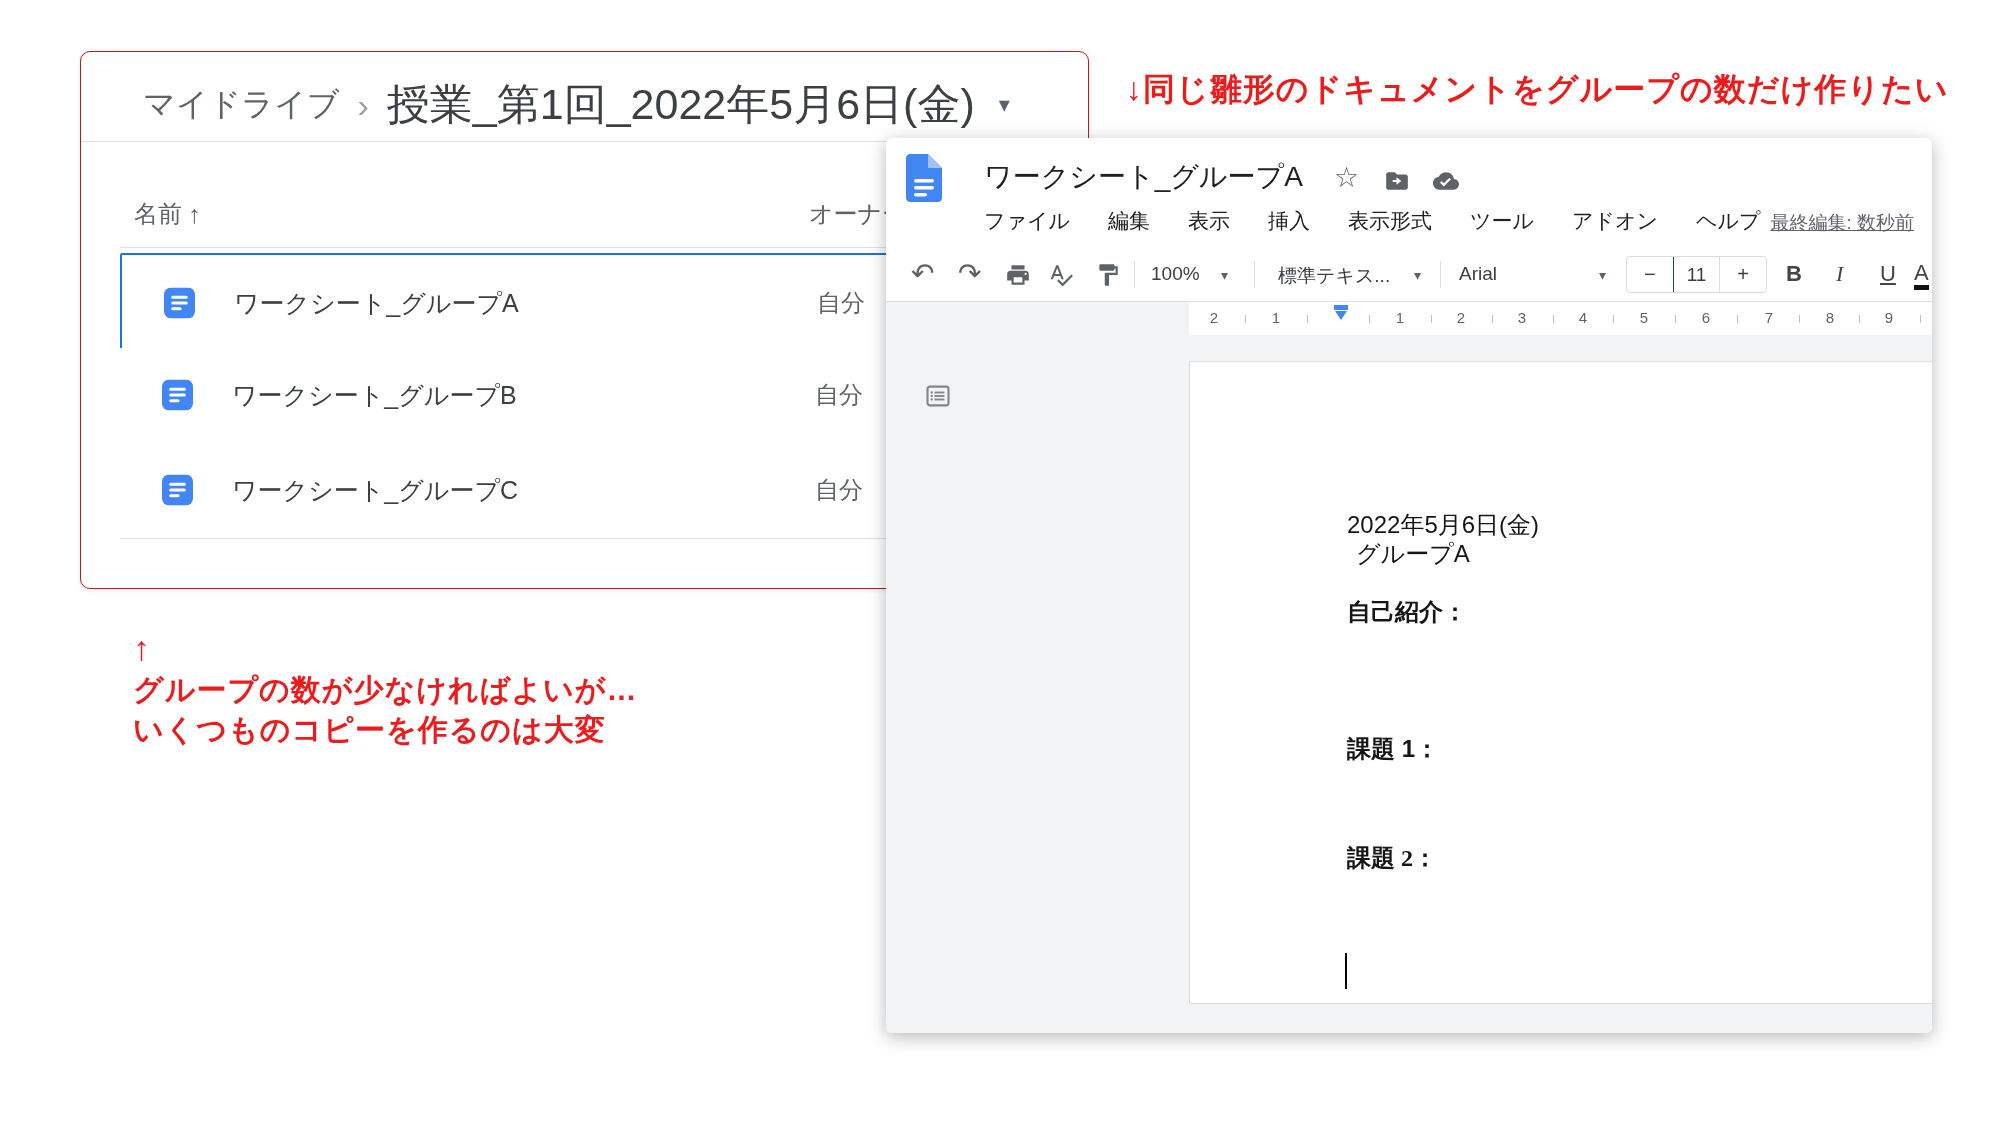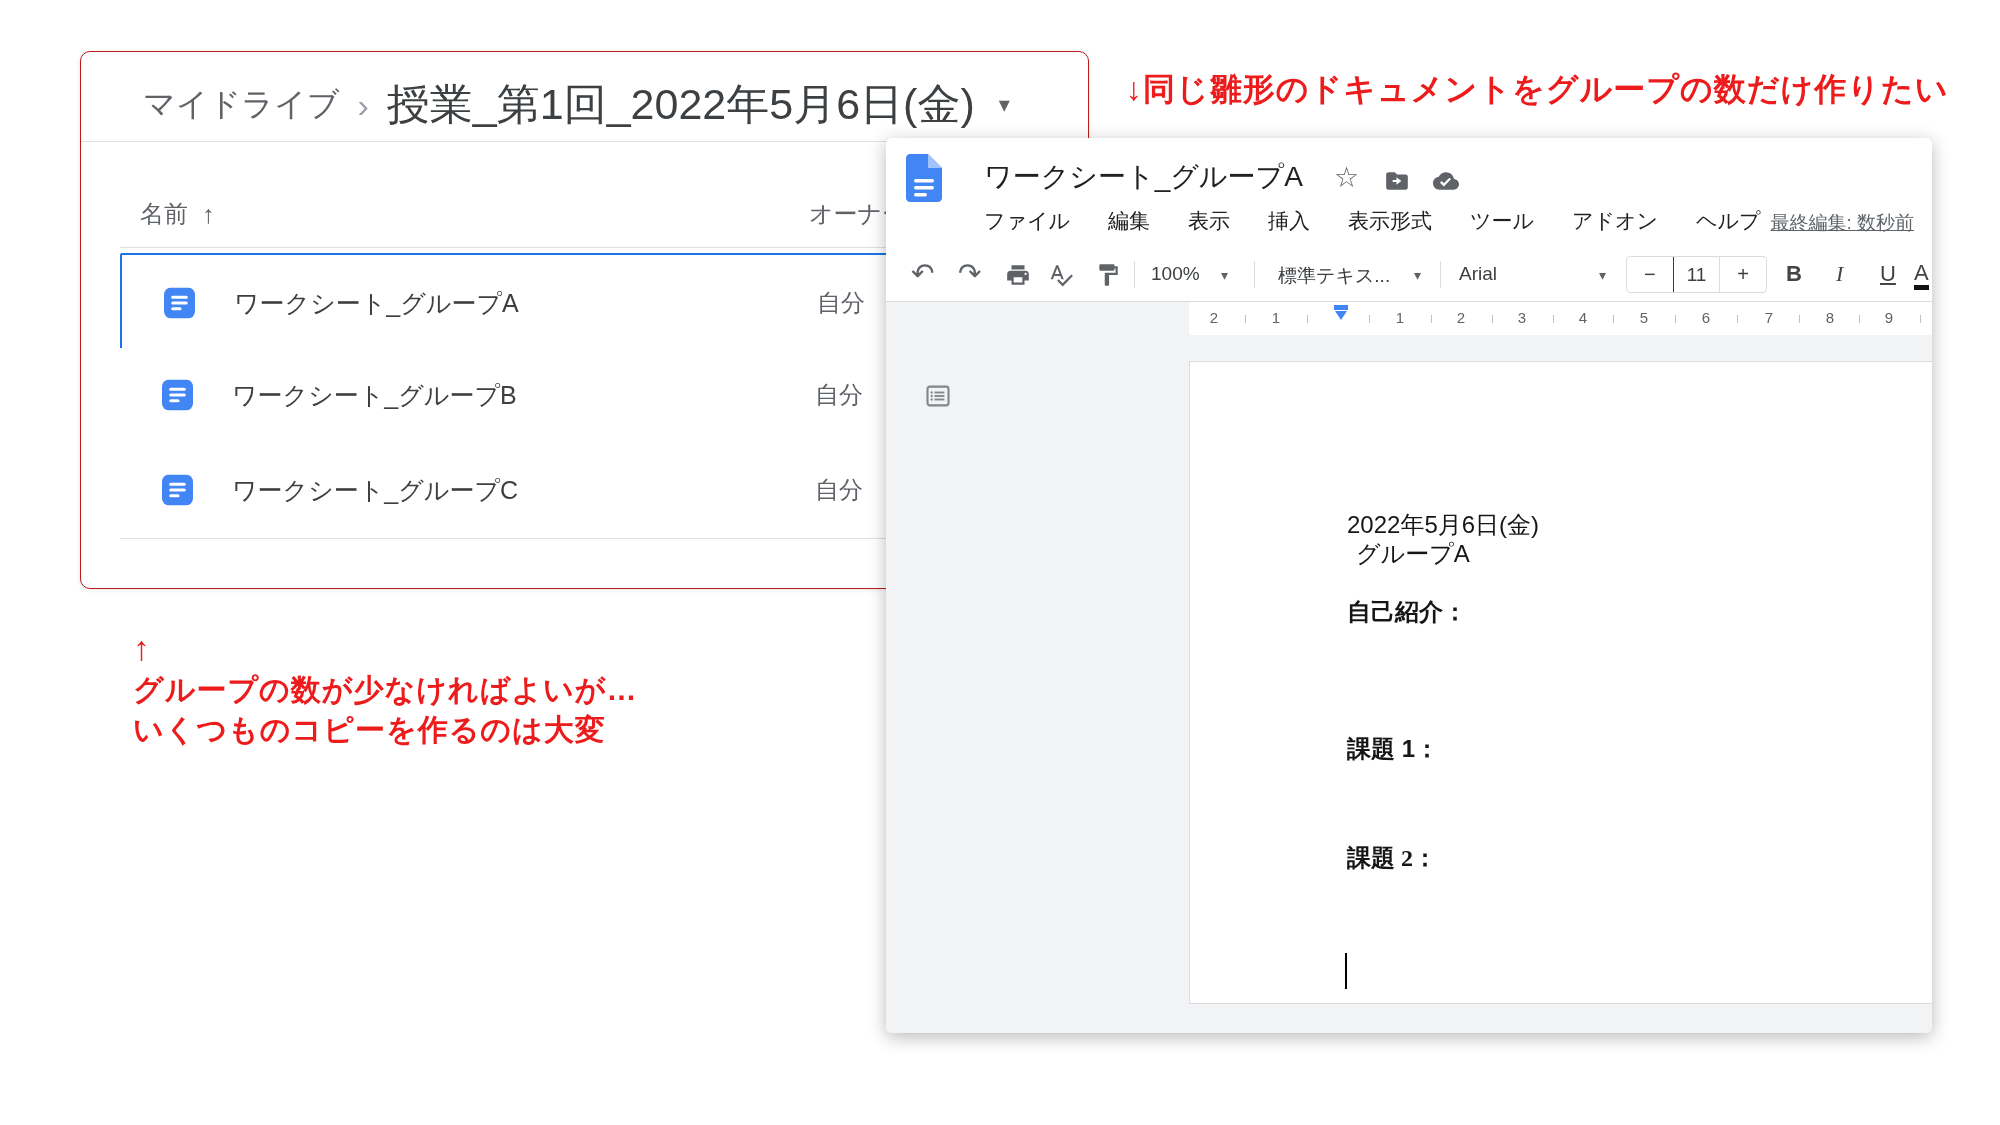--- a/index.html
+++ b/index.html
@@ -8,21 +8,21 @@
 
   
   .drive-card{position:absolute;left:80px;top:51px;width:972px;height:536px;background:#fff;
     border:1px solid #b91c1c;border-radius:10px;box-shadow:0 1px 4px rgba(0,0,0,.10);z-index:10;padding-left:35px;}
   .breadcrumb{position:absolute;left:62px;top:28px;height:50px;display:flex;align-items:center;gap:18px;}
   .crumb-root{font-size:32px;color:#5f6368;}
   .crumb-chevron{font-size:34px;color:#9aa0a6;line-height:1;}
   .crumb-current{font-size:43px;color:#3c4043;}
   .crumb-caret{font-size:22px;color:#5f6368;margin-left:6px;}
   .drive-top-divider{position:absolute;left:0;right:0;top:89px;height:1px;background:#e0e0e0;}
-  .drive-colhead{position:absolute;left:59px;top:146px;display:flex;align-items:center;gap:14px;
+  .drive-colhead{position:absolute;left:53px;top:146px;display:flex;align-items:center;gap:6px;
     font-size:24px;color:#5f6368;text-align:center;}
   .sort-arrow{font-size:25px;color:#5f6368;}
   .col-owner{position:absolute;left:728px;top:146px;font-size:24px;color:#5f6368;}
   .drive-head-divider{position:absolute;left:39px;right:32px;top:195px;height:1px;background:#e0e0e0;}
   .drive-row{position:absolute;left:39px;width:901px;display:flex;align-items:center;background:#fff;}
   .row-a{top:201px;height:95px;border:2px solid #1a73e8;border-radius:2px;}
   .row-b{top:296px;height:94px;border-bottom:1px solid #e0e0e0;}
   .row-c{top:390px;height:96px;border-bottom:1px solid #e0e0e0;}
   .row-icon{position:absolute;left:42px;top:50%;transform:translateY(-50%);width:31px;height:31px;}
   .row-name{position:absolute;left:112px;top:50%;transform:translateY(-50%);font-size:25px;color:#3c4043;}

